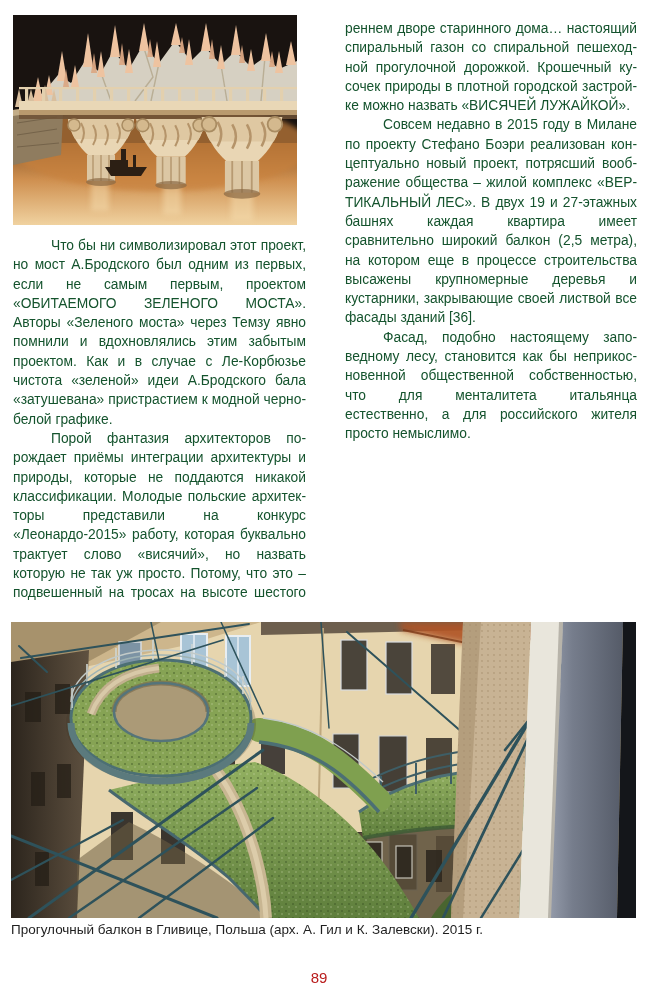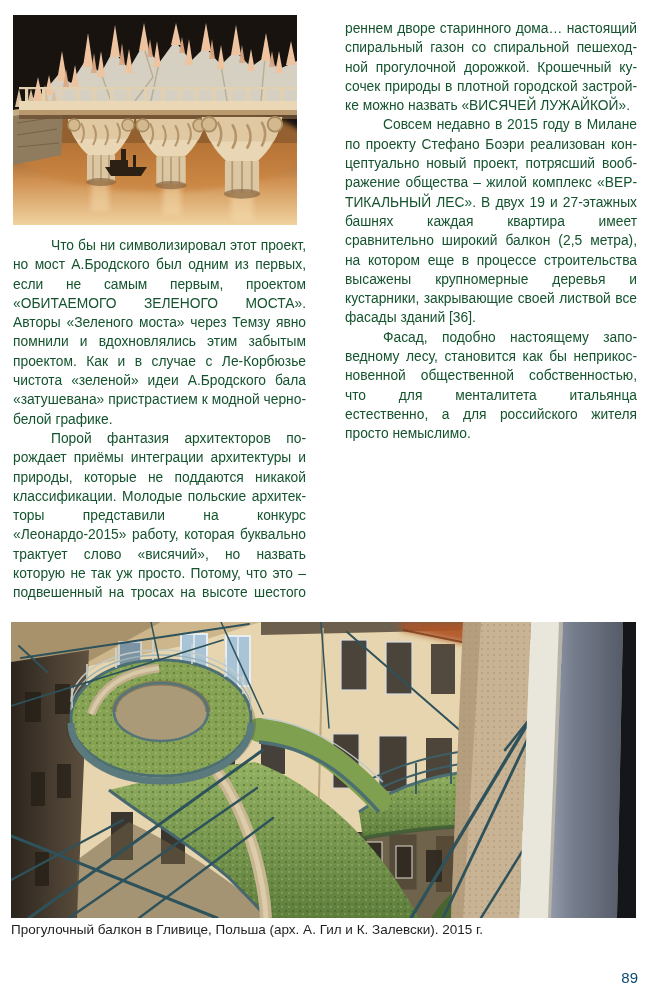--- a/index.html
+++ b/index.html
@@ -11,21 +11,21 @@
   .col-right{width:292px;padding-top:4px;}
   figure{margin:0;}
   .fig-top svg{display:block;}
   .fig-top figcaption{margin-top:5px;font-size:14px;line-height:17px;color:#1f1f1f;}
   .fig-top{margin-bottom:11px;}
   p.para{margin:0;font-size:13.8px;line-height:19.3px;text-align:justify;color:#14532d;text-indent:38px;hyphens:manual;-webkit-hyphens:manual;}
   p.para.noindent{text-indent:0;}
   .fig-bottom{position:absolute;left:11px;top:622px;width:586px;}
   .fig-bottom svg{display:block;}
   .fig-bottom figcaption{margin-top:4px;font-size:13.5px;line-height:16px;color:#1f1f1f;}
-  .pageno{position:absolute;left:0;right:12px;top:969px;text-align:right;font-size:15px;color:#0c4a6e;}
+  .pageno{position:absolute;left:0;right:12px;top:969px;text-align:center;font-size:15px;color:#b91c1c;}
 </style>
 </head>
 <body>
 
 <div class="page">
 
   <div class="top-section">
 
     <div class="col col-left">
       <figure class="fig-top">

